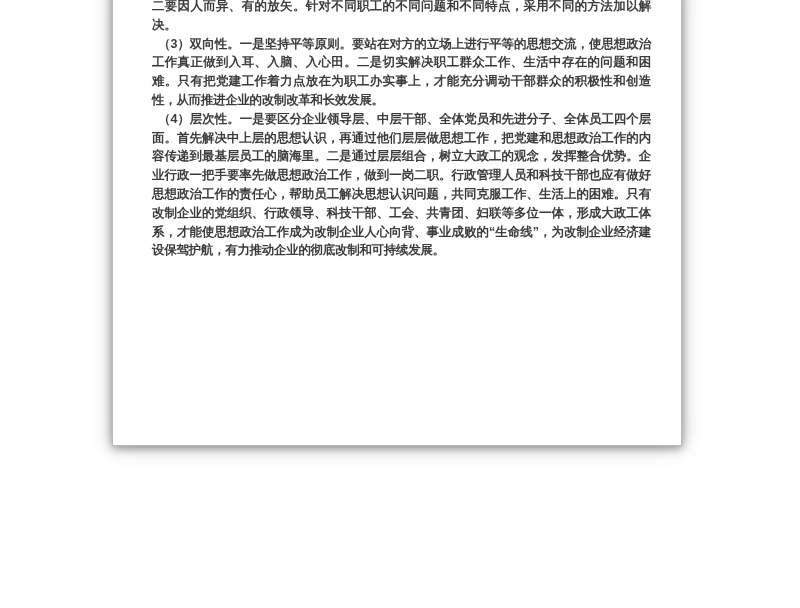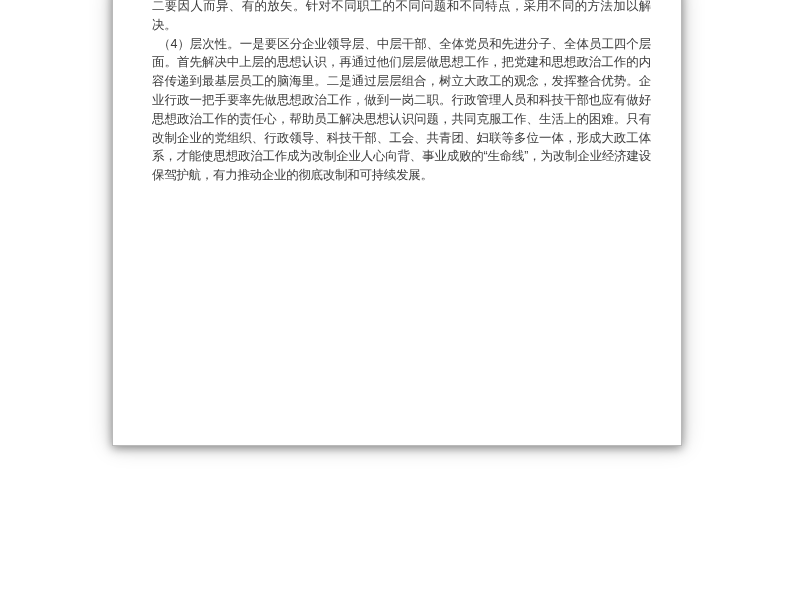--- a/index.html
+++ b/index.html
@@ -9,20 +9,21 @@
     height: 608px;
     background: #ffffff;
     overflow: hidden;
     font-family: "Liberation Sans", sans-serif;
   }
   .viewer {
     position: relative;
     width: 800px;
     height: 608px;
     overflow: hidden;
+    font-weight: bold;
   }
   .doc-page {
     position: absolute;
     left: 112px;
     top: -14px;
     width: 570px;
     height: 460px;
     background: #ffffff;
     border: 1px solid #b9b9b9;
     box-shadow: 0 2px 9px rgba(0,0,0,0.42), 0 0 22px rgba(0,0,0,0.20);
@@ -44,16 +45,17 @@
     text-indent: 6px;
   }
 </style>
 </head>
 <body>
 
 <div class="viewer">
   <div class="doc-page">
     <div class="doc-text">
       <p>二要因人而异、有的放矢。针对不同职工的不同问题和不同特点，采用不同的方法加以解决。</p>
+      <p class="indent">（3）双向性。一是坚持平等原则。要站在对方的立场上进行平等的思想交流，使思想政治工作真正做到入耳、入脑、入心田。二是切实解决职工群众工作、生活中存在的问题和困难。只有把党建工作着力点放在为职工办实事上，才能充分调动干部群众的积极性和创造性，从而推进企业的改制改革和长效发展。</p>
       <p class="indent">（4）层次性。一是要区分企业领导层、中层干部、全体党员和先进分子、全体员工四个层面。首先解决中上层的思想认识，再通过他们层层做思想工作，把党建和思想政治工作的内容传递到最基层员工的脑海里。二是通过层层组合，树立大政工的观念，发挥整合优势。企业行政一把手要率先做思想政治工作，做到一岗二职。行政管理人员和科技干部也应有做好思想政治工作的责任心，帮助员工解决思想认识问题，共同克服工作、生活上的困难。只有改制企业的党组织、行政领导、科技干部、工会、共青团、妇联等多位一体，形成大政工体系，才能使思想政治工作成为改制企业人心向背、事业成败的“生命线”，为改制企业经济建设保驾护航，有力推动企业的彻底改制和可持续发展。</p>
     </div>
   </div>
 </div>
 
 </body></html>

